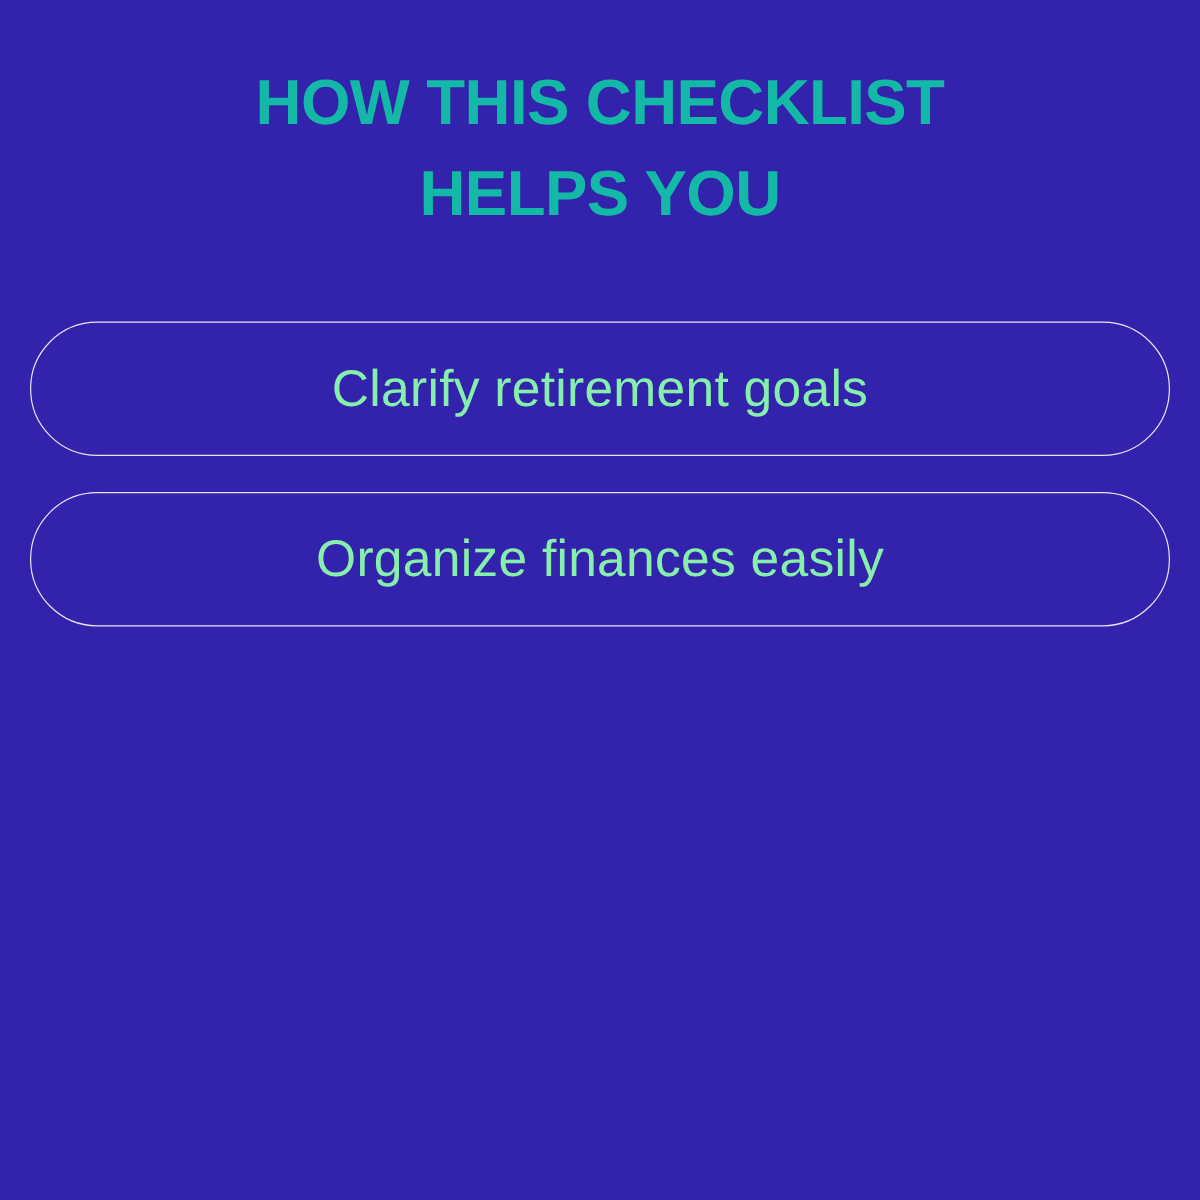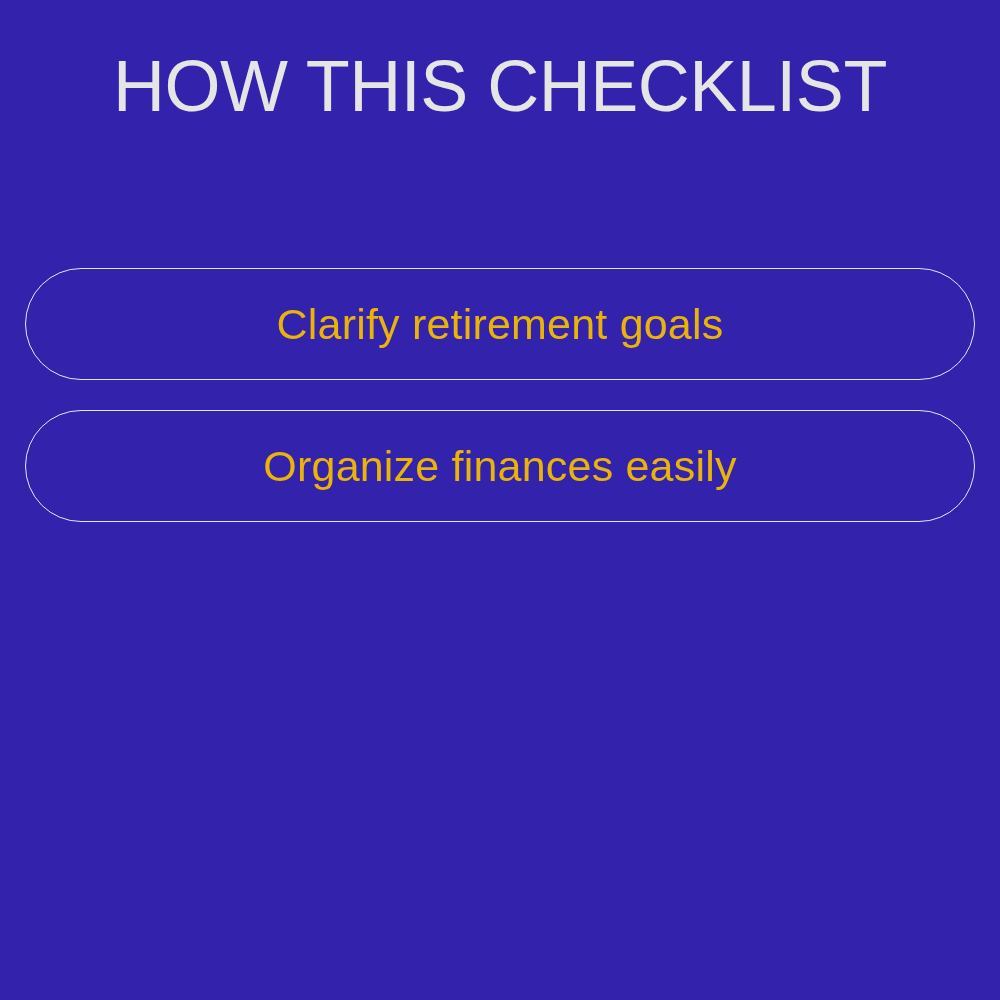--- a/index.html
+++ b/index.html
@@ -22,24 +22,24 @@
     display: flex;
     flex-direction: column;
     align-items: center;
   }
 
   
   .heading {
     width: 900px;
     margin-top: 48px;
     text-align: center;
-    color: #e5e5e5;
+    color: #14b8a6;
     font-family: "Liberation Sans", sans-serif;
-    font-weight: 400;
-    font-size: 72px;
+    font-weight: 700;
+    font-size: 53px;
     line-height: 76px;
     letter-spacing: -0.5px;
     text-transform: uppercase;
   }
   .heading-line {
     display: block;
     white-space: nowrap;
   }
 
   
@@ -59,36 +59,37 @@
     height: 112px;
     border: 1.6px solid rgba(255, 255, 255, 0.88);
     border-radius: 56px;
     background: transparent;
     display: flex;
     align-items: center;
     justify-content: center;
   }
 
   .pill-label {
-    color: #eab308;
+    color: #86efac;
     font-family: "Liberation Sans", sans-serif;
     font-weight: 300;
     font-size: 43px;
     line-height: 48px;
     letter-spacing: 0.2px;
     white-space: nowrap;
   }
 </style>
 </head>
 <body>
 
 <div class="poster">
 
   <h1 class="heading">
     <span class="heading-line">HOW THIS CHECKLIST</span>
+    <span class="heading-line">HELPS YOU</span>
   </h1>
 
   <div class="checklist">
 
     <div class="pill">
       <span class="pill-label">Clarify retirement goals</span>
     </div>
 
     <div class="pill">
       <span class="pill-label">Organize finances easily</span>

